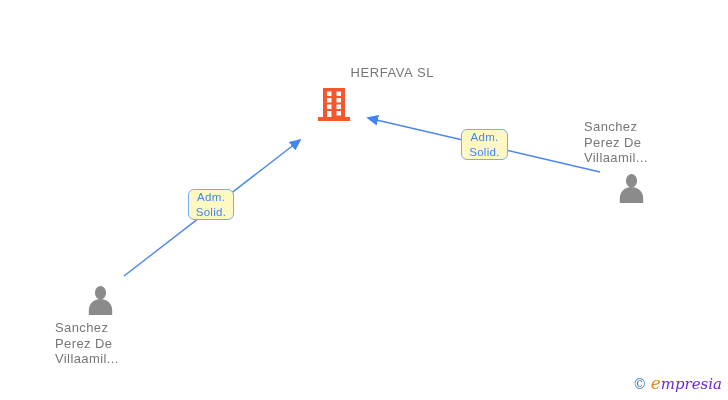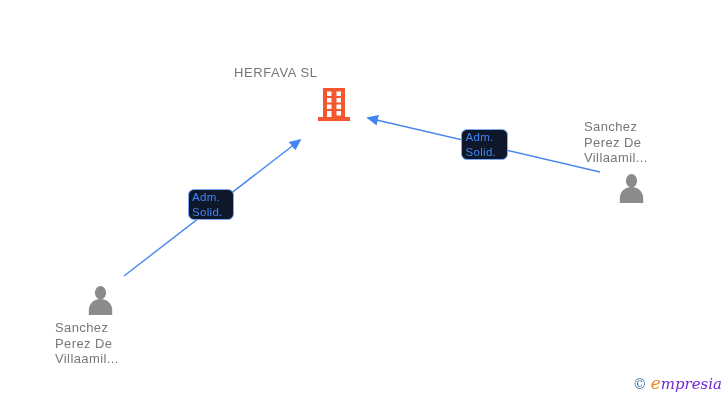--- a/index.html
+++ b/index.html
@@ -19,43 +19,44 @@
     position: absolute;
     left: 0; top: 0;
     width: 728px;
     height: 400px;
   }
   .company-title {
     position: absolute;
     left: 234px;
     top: 65px;
     width: 200px;
-    text-align: left;
+    text-align: right;
     font-size: 13px;
     letter-spacing: 0.6px;
     color: #777777;
   }
   .building-wrap {
     position: absolute;
     left: 317px;
     top: 88px;
     width: 34px;
     height: 33px;
     cursor: pointer;
   }
   .edge-label {
     position: absolute;
     width: 46px;
     height: 31px;
-    background: #0f172a;
+    background: #fef9c3;
     border: 1.5px solid #7baaf7;
     border-radius: 6px;
     display: flex;
     align-items: center;
     justify-content: center;
+    text-align: center;
     font-size: 11.5px;
     line-height: 15px;
     letter-spacing: 0.3px;
     color: #4285f4;
     box-sizing: border-box;
   }
   .edge-label .wrap-text {
     width: 38px;
   }
   .edge-label-1 { left: 188px; top: 189px; }

